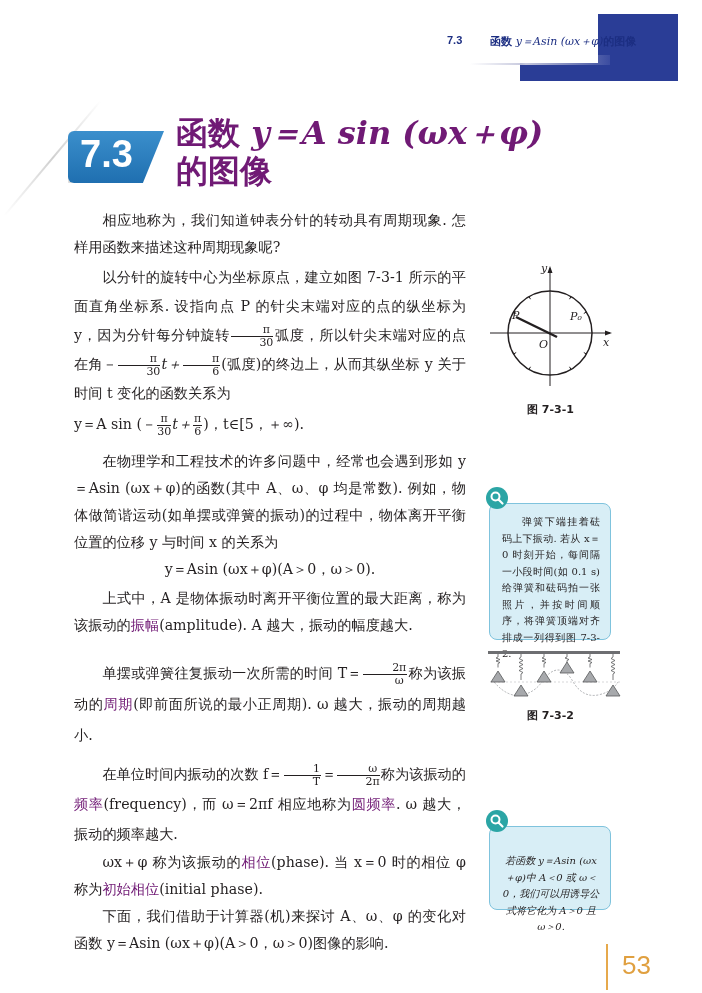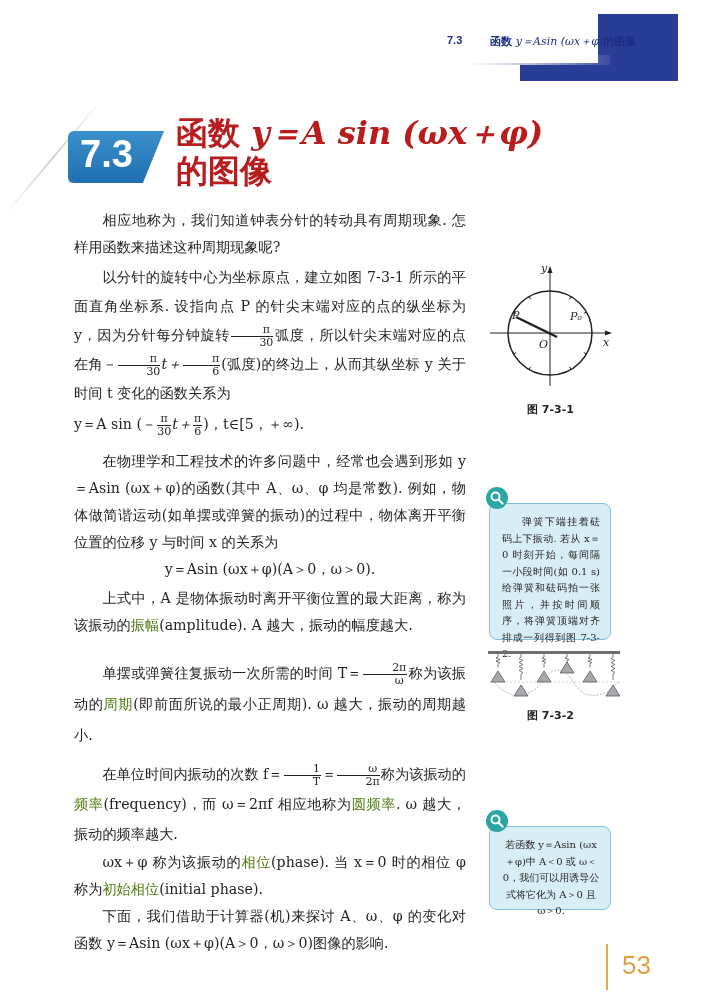--- a/index.html
+++ b/index.html
@@ -45,33 +45,33 @@
     font-family:"Liberation Sans", sans-serif; font-weight:bold; font-size:38px; color:#ffffff;
     letter-spacing:0px;
   }
   .sec-slash {
     position:absolute; left:100px; top:100px; width:2px; height:150px;
     background:linear-gradient(180deg, rgba(200,200,200,0), #d0d0d0, rgba(200,200,200,0));
     transform:rotate(40deg); transform-origin:top left;
   }
   .sec-title {
     position:absolute; left:176px; top:114px;
-    font-family:"DejaVu Sans", sans-serif; font-weight:bold; color:#b91c1c; font-size:32px; line-height:38px;
+    font-family:"DejaVu Sans", sans-serif; font-weight:bold; color:#701a75; font-size:32px; line-height:38px;
   }
   .sec-title .math { font-family:"DejaVu Serif", serif; font-weight:bold; }
   .sec-title .math i { font-style:italic; }
 
   
   .body {
     position:absolute; left:74px; width:392px; font-size:14.2px; line-height:27px;
     text-align:justify;
   }
   .p { margin:0; text-indent:2em; }
   .p.noind { text-indent:0; }
-  .kw { color:#4d7c0f; font-family:"DejaVu Sans", sans-serif; }
+  .kw { color:#701a75; font-family:"DejaVu Sans", sans-serif; }
   i.v { font-style:italic; }
   .frac {
     display:inline-block; vertical-align:middle; text-align:center; font-size:11px; line-height:12px;
     margin:0 1px;
   }
   .frac span { display:block; }
   .frac .num { border-bottom:1px solid #231f20; padding:0 1px; }
   .center { text-align:center; text-indent:0; }
 
   
@@ -180,21 +180,21 @@
     <polygon points="12,21 5,32 19,32"></polygon>
     <polygon points="35,35 28,46 42,46"></polygon>
     <polygon points="58,21 51,32 65,32"></polygon>
     <polygon points="81,12 74,23 88,23"></polygon>
     <polygon points="104,21 97,32 111,32"></polygon>
     <polygon points="127,35 120,46 134,46"></polygon>
   </g>
 </svg>
 <div class="cap" style="left:527px; top:708px;">图 7-3-2</div>
 
-<div class="tip" style="top:826px; width:122px; height:84px; padding-top:10px; text-align:center;">
+<div class="tip" style="top:826px; width:122px; height:84px; padding-top:26px; text-align:center;font-style:italic;">
   <span style="display:block;">若函数 y＝Asin (ωx＋φ)中 A＜0 或 ω＜0，我们可以用诱导公式将它化为 A＞0 且 ω＞0.</span>
 </div>
 <div class="tip-icon" style="left:486px; top:810px;">
   <svg width="16" height="16" viewBox="0 0 16 16">
       <circle cx="6.5" cy="6.5" r="4" fill="none" stroke="#ffffff" stroke-width="2"></circle>
       <line x1="9.5" y1="9.5" x2="13.5" y2="13.5" stroke="#ffffff" stroke-width="2.2" stroke-linecap="round"></line>
     </svg>
 </div>
 
 <div class="pg-line"></div>

